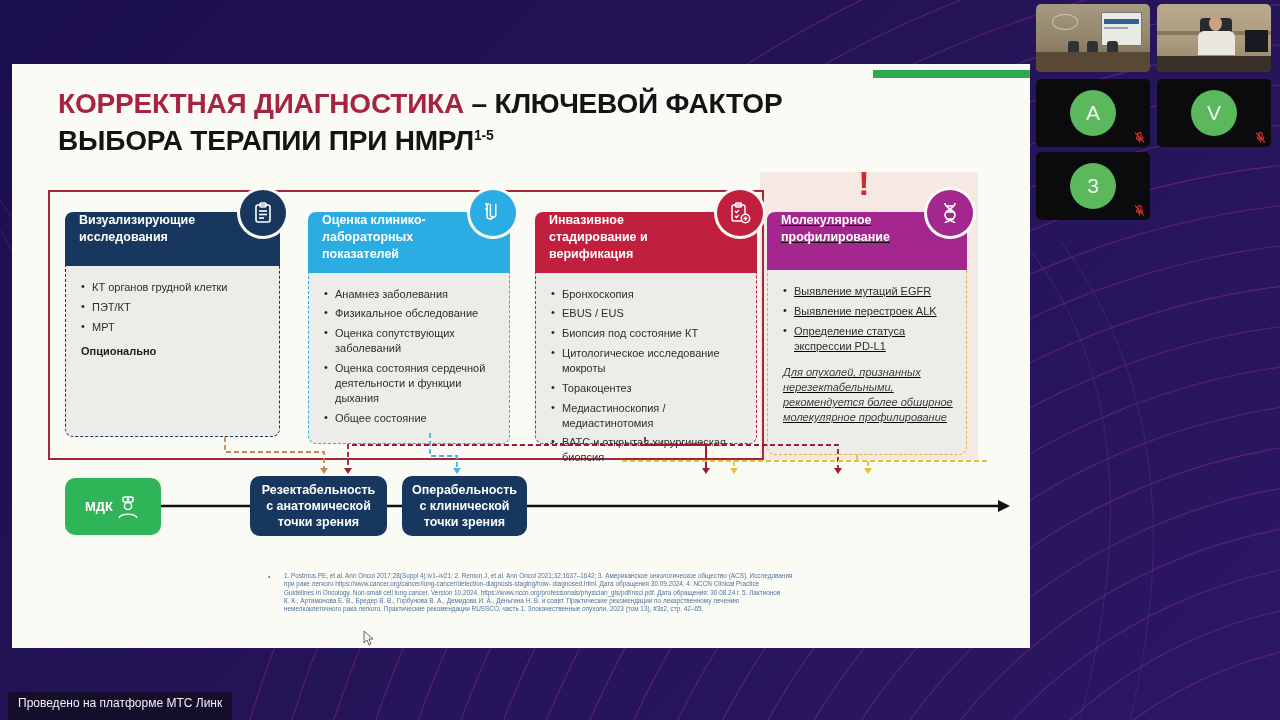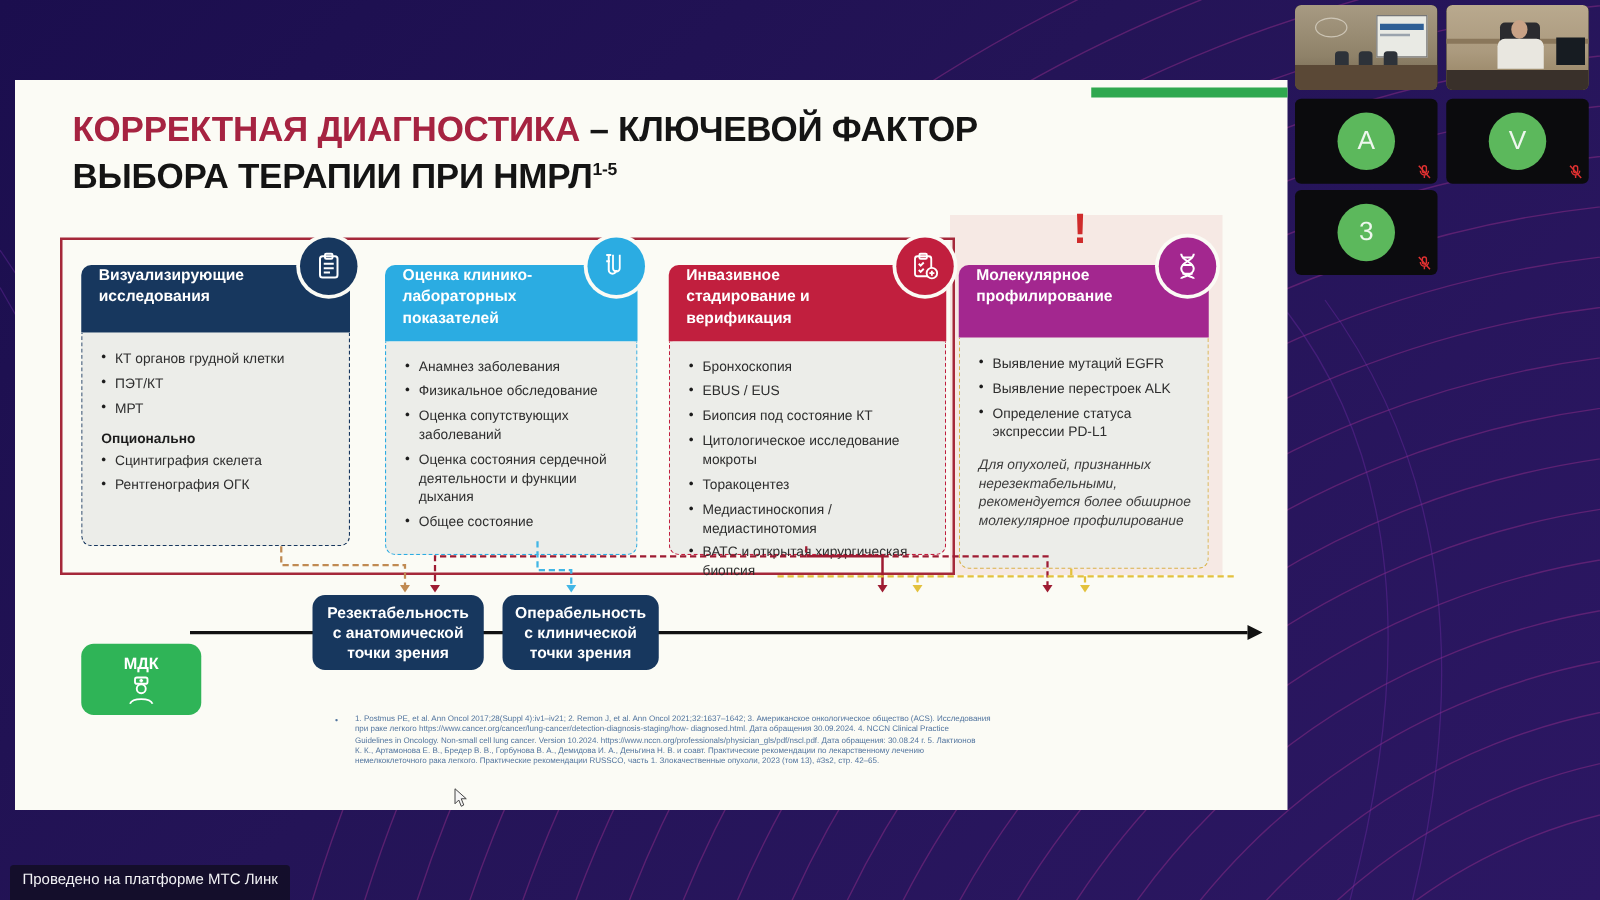--- a/index.html
+++ b/index.html
@@ -23,21 +23,21 @@
   .red-frame  { position:absolute; left:36px; top:126px; width:716px; height:270px;
                 border:2px solid #a5283a; }
   .warning-mark { position:absolute; left:840px; top:100px; width:24px; text-align:center;
                   color:#cf2b2b; font-size:34px; font-weight:800; }
 
   
   .col { position:absolute; top:148px; }
   .col-1 { left:53px;  width:215px; }
   .col-2 { left:296px; width:202px; }
   .col-3 { left:523px; width:222px; }
-  .col-4 { left:755px; width:200px; }
+  .col-4 { left:755px; width:200px;text-decoration:underline; }
   .col-header { position:relative; color:#fff; font-weight:700; font-size:12.5px;
                 line-height:1.35; padding:0 44px 10px 14px; min-height:54px;
                 border-radius:8px 8px 0 0; }
   .col-1 .col-header { background:#17375e; }
   .col-2 .col-header { background:#2bace2; }
   .col-3 .col-header { background:#c11f3e; }
   .col-4 .col-header { background:#a3278f; min-height:58px; }
   .col-icon { position:absolute; top:-22px; right:-6px; width:46px; height:46px; border-radius:50%;
               display:flex; align-items:center; justify-content:center;
               box-shadow:0 0 0 3px #fbfbf5; }
@@ -57,21 +57,21 @@
   .opt-label { font-weight:700; font-size:11px; color:#1c1c1c; margin:10px 0 5px 5px; }
   .col-note { font-style:italic; font-size:11px; line-height:1.35; color:#3c3c3c; margin:12px 2px 0 5px; }
 
   
   .flow-svg { position:absolute; left:0; top:0; width:1018px; height:584px; z-index:3; pointer-events:none; }
   .flow-box { position:absolute; background:#17375e; border-radius:10px; color:#fff;
               font-weight:700; font-size:12.5px; line-height:1.3; display:flex;
               align-items:center; justify-content:center; text-align:center; z-index:4; padding:4px 8px; }
   .mdk-box { position:absolute; left:53px; top:414px; width:96px; height:57px; background:#2fb457;
              border-radius:10px; color:#fff; font-weight:700; font-size:13px; display:flex;
-             flex-direction:column; align-items:center; justify-content:center; gap:2px; z-index:4;margin-top:37px; }
+             flex-direction:row; align-items:center; justify-content:center; gap:2px; z-index:4; }
   .step-1 { left:238px; top:412px; width:137px; height:60px; }
   .step-2 { left:390px; top:412px; width:125px; height:60px; }
   .step-3 { left:618px; top:414px; width:123px; height:57px; }
   .step-4 { left:784px; top:414px; width:106px; height:57px; }
 
   
   .footnote { position:absolute; left:272px; top:508px; width:640px; color:#51749e;
               font-size:6.4px; line-height:1.3; }
   .footnote .fdot { position:absolute; left:-16px; top:0; font-size:7px; color:#51749e; }
   .footnote div { white-space:nowrap; }
@@ -174,24 +174,20 @@
           </svg>
         </span>
       </div>
       <div class="col-body">
         <ul class="col-list">
           <li>КТ органов грудной клетки</li>
           <li>ПЭТ/КТ</li>
           <li>МРТ</li>
         </ul>
         <div class="opt-label">Опционально</div>
-        <ul class="col-list">
-          <li>Сцинтиграфия скелета</li>
-          <li>Рентгенография ОГК</li>
-        </ul>
       </div>
     </div>
 
     <div class="col col-2">
       <div class="col-header">
         <span>Оценка клинико-лабораторных показателей</span>
         <span class="col-icon">
           <svg width="24" height="24" viewBox="0 0 24 24" fill="none" stroke="#fff" stroke-width="1.6">
             <path d="M8 3 v12 a3 3 0 0 0 6 0" transform="translate(-2,0)"></path>
             <path d="M6 3 h4 M6 8 h3" transform="translate(-2,0)"></path>

